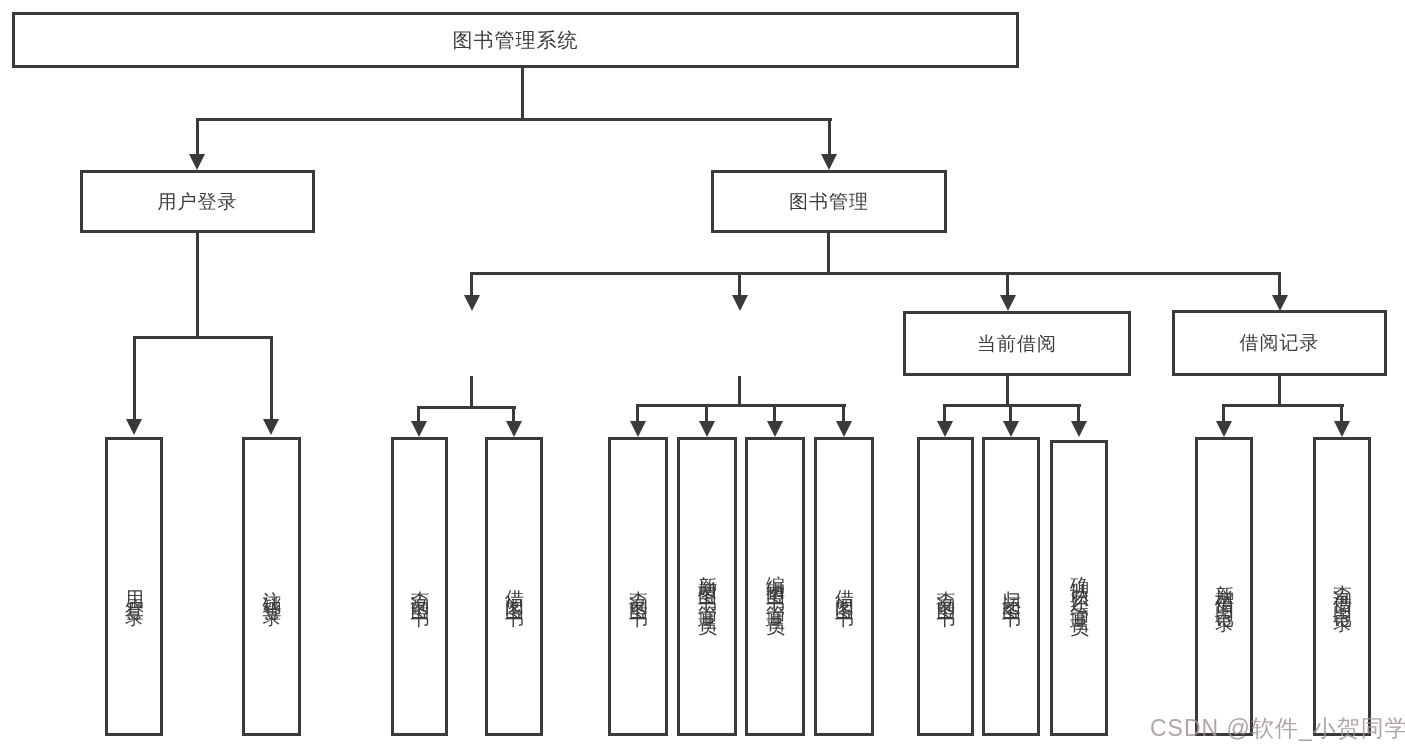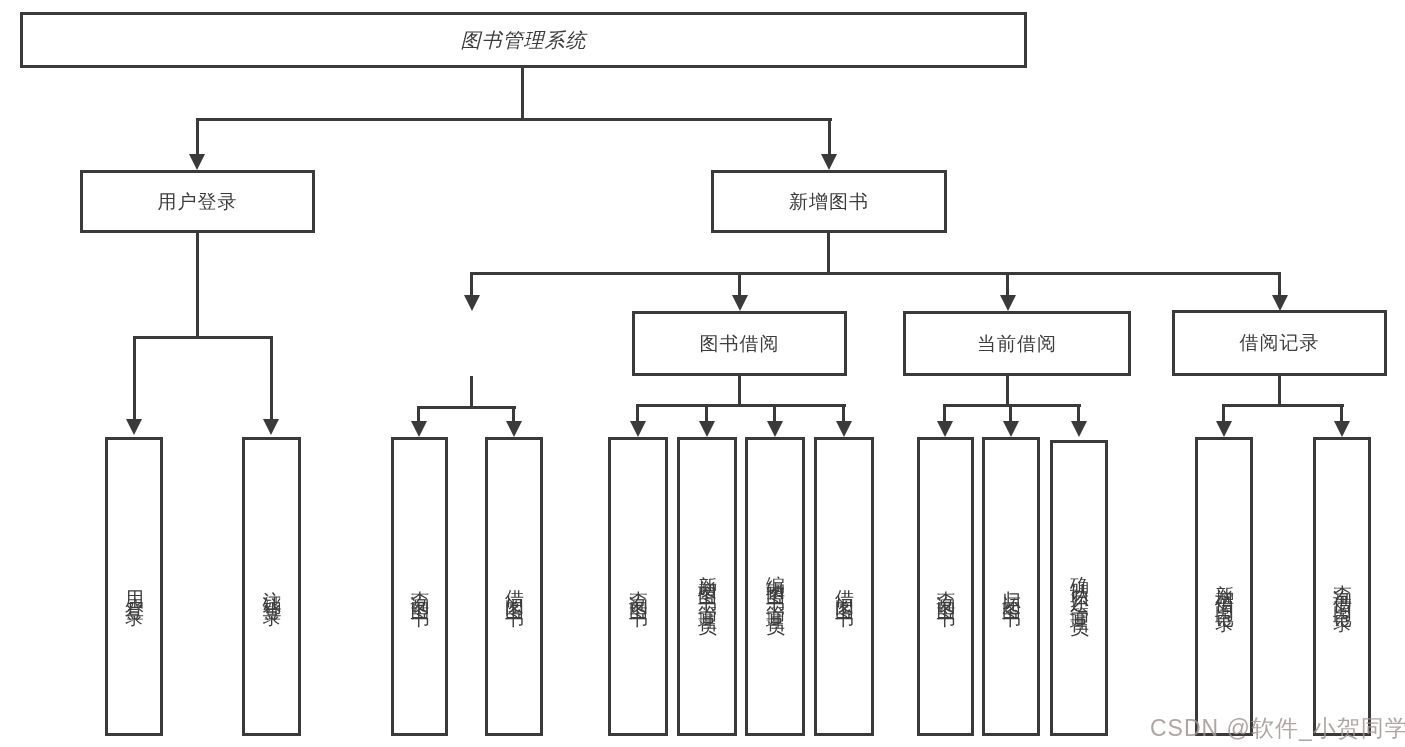--- a/index.html
+++ b/index.html
@@ -28,36 +28,33 @@
     position:absolute; left:1150px; top:713px; z-index:5;
     font-size:23px; letter-spacing:1px; white-space:nowrap;
     color:rgba(161,149,149,0.85);
   }
 </style>
 </head>
 <body>
 
 <div class="stage">
 
-  <div class="box root-box" style="left:20px; top:12px; width:1007px; height:56px; border-width:3px;font-style:italic;">
+  <div class="box root-box" style="left:12px; top:12px; width:1007px; height:56px; border-width:3px;">
     <span>图书管理系统</span>
   </div>
 
   <div class="box" style="left:80px; top:170px; width:235px; height:63px;">
     <span>用户登录</span>
   </div>
 
   <div class="box" style="left:711px; top:170px; width:236px; height:63px;">
-    <span>新增图书</span>
+    <span>图书管理</span>
   </div>
 
 
-  <div class="box" style="left:632px; top:311px; width:215px; height:65px;">
-    <span>图书借阅</span>
-  </div>
 
   <div class="box" style="left:903px; top:311px; width:228px; height:65px;">
     <span>当前借阅</span>
   </div>
 
   <div class="box" style="left:1172px; top:310px; width:215px; height:66px;text-align:center;">
     <span>借阅记录</span>
   </div>
 
   <div class="box vbox" style="left:105px; top:437px; width:58px; height:299px;">

